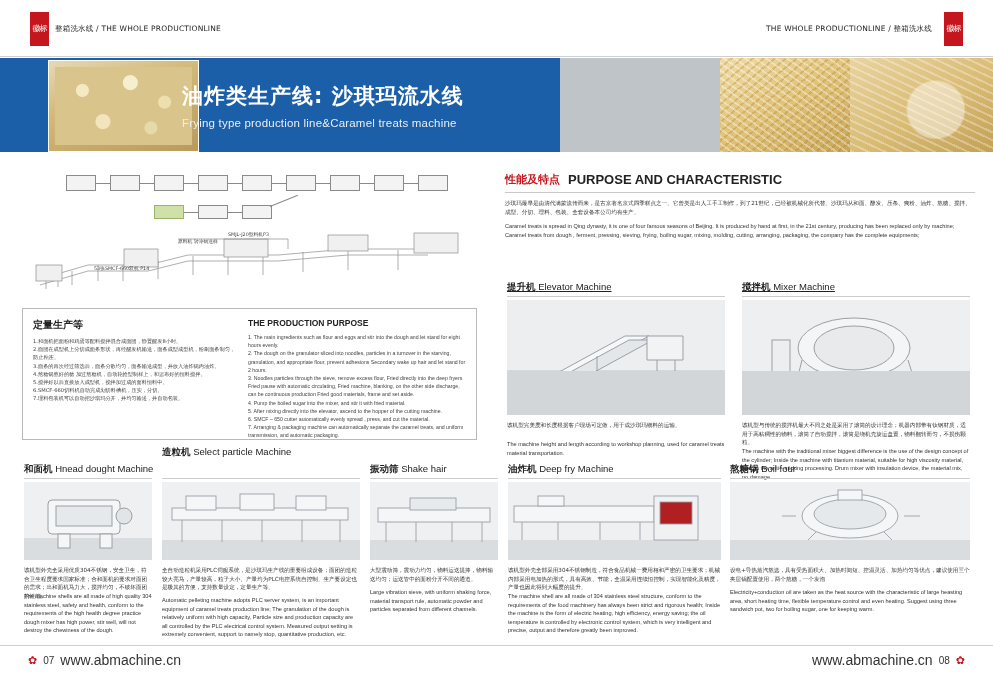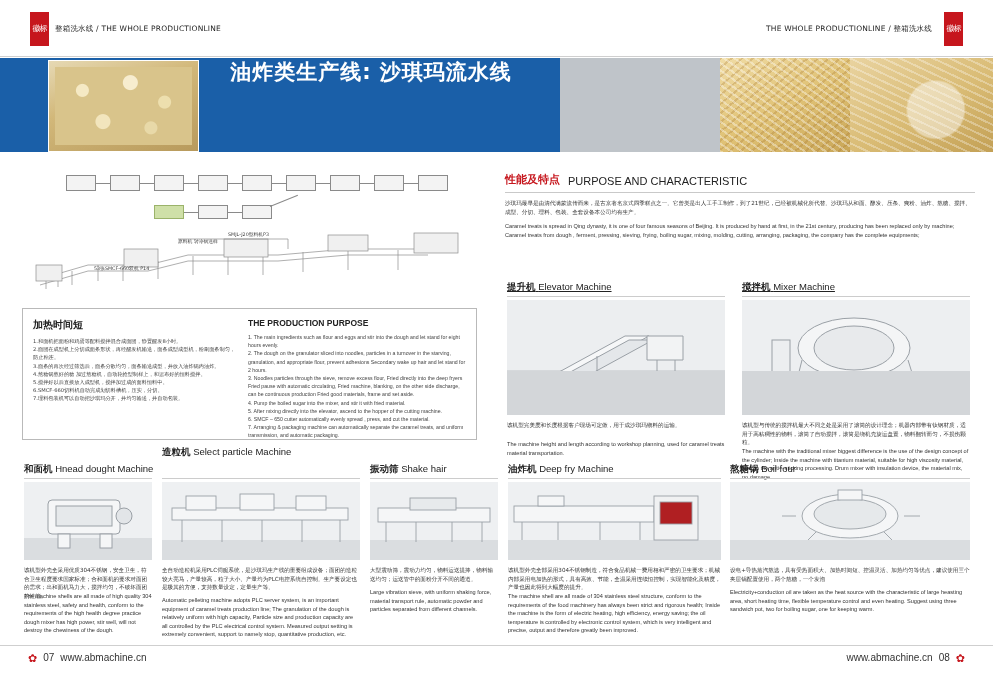--- a/index.html
+++ b/index.html
@@ -62,21 +62,21 @@
     background:
       radial-gradient(circle at 20% 30%, #f5e9c4 0 6px, transparent 7px),
       radial-gradient(circle at 55% 20%, #f7edcf 0 7px, transparent 8px),
       radial-gradient(circle at 80% 45%, #eddfae 0 6px, transparent 7px),
       radial-gradient(circle at 35% 70%, #f2e5bd 0 7px, transparent 8px),
       radial-gradient(circle at 70% 78%, #e8d9a8 0 6px, transparent 7px),
       #d9c48b;
   }
   .hero-title-box {
     position: absolute; left: 160px; top: 58px; width: 400px; height: 94px;
-    display: flex; flex-direction: row; justify-content: center;
+    display: flex; flex-direction: column; justify-content: center;
     padding-left: 22px;
   }
   .hero-title-cn {
     color: #ffffff; font-size: 21px; font-weight: bold; letter-spacing: 1px;
     font-family: "DejaVu Sans", sans-serif;
   }
   .hero-title-en {
     color: #e8eef5; font-size: 11.5px; margin-top: 7px; letter-spacing: 0.2px;
   }
   .hero-photo-mid {
@@ -123,21 +123,21 @@
 
   
   .purpose {
     position: absolute; left: 505px; top: 172px; width: 470px; height: 80px;
   }
   .purpose-head { display: flex; align-items: flex-end; gap: 8px; }
   .purpose-head .cn {
     color: #c6161d; font-size: 11px; font-weight: bold;
     font-family: "DejaVu Sans", sans-serif;
   }
-  .purpose-head .en { color: #222; font-size: 11px; font-weight: normal; }
+  .purpose-head .en { color: #222; font-size: 13px; font-weight: bold; }
   .purpose-rule { height: 1px; background: #c9c9c9; margin: 5px 0 6px 0; }
   .purpose p {
     margin: 0 0 5px 0; font-size: 5.6px; line-height: 9px; color: #333;
   }
   .purpose p.cn { font-family: "DejaVu Sans", sans-serif; }
 
   
   .mid-label {
     position: absolute; font-size: 9.5px; color: #222; text-decoration: underline;
   }
@@ -185,21 +185,21 @@
   }
   .footer-left {
     position: absolute; left: 28px; top: 652px;
     display: flex; align-items: center; gap: 6px;
   }
   .footer-right {
     position: absolute; right: 28px; top: 652px;
     display: flex; align-items: center; gap: 6px;
   }
   .pg { font-size: 10px; color: #333; }
-  .site { font-size: 10px; color: #333; }
+  .site { font-size: 14px; color: #333; }
   .fl-mark { color: #c6161d; font-size: 11px; line-height: 10px; }
 </style>
 </head>
 <body>
 
 <div class="page">
 
   <div class="top-header">
     <div class="logo-left">
       <div class="seal">徽标</div>
@@ -211,20 +211,21 @@
     </div>
     <div class="header-rule"></div>
   </div>
 
   <div class="hero"></div>
   <div class="hero-photo-left">
     <div class="crumbs"></div>
   </div>
   <div class="hero-title-box">
     <div class="hero-title-cn">油炸类生产线: 沙琪玛流水线</div>
+    <div class="hero-title-en">Frying type production line&amp;Caramel treats machine</div>
   </div>
   <div class="hero-photo-mid"></div>
   <div class="hero-photo-r1"></div>
   <div class="hero-photo-r2"></div>
 
   <div class="diagram-area">
 
     <div class="flow-box" style="left:48px;  top:10px; width:30px; height:16px;"></div>
     <div class="flow-box" style="left:92px;  top:10px; width:30px; height:16px;"></div>
     <div class="flow-box" style="left:136px; top:10px; width:30px; height:16px;"></div>
@@ -317,21 +318,21 @@
         <rect x="44" y="90" width="140" height="6" fill="#dfe2e4"></rect>
         <rect x="30" y="40" width="18" height="34" fill="#eceef0"></rect>
       </g>
     </svg>
   </div>
   <div class="cap cn" style="left:742px; top:421px; width:228px;">该机型与传统的搅拌机最大不同之处是采用了滚筒的设计理念；机器内部带有钛钢材质，适用于高粘稠性的物料，滚筒了自动搅拌，滚筒是绕机壳旋运盘置，物料翻转而匀，不损伤颗粒。</div>
   <div class="cap" style="left:742px; top:447px; width:228px;">The machine with the traditional mixer biggest difference is the use of the design concept of the cylinder; Inside the machine with titanium material, suitable for high viscosity material, and do the anti—sticking processing. Drum mixer with insulation device, the material mix, no damage.</div>
 
   <div class="proc-box">
     <div class="proc-col left">
-      <div class="proc-title-cn">加热时间短</div>
+      <div class="proc-title-cn">定量生产等</div>
       <div class="proc-body cn" style="white-space:pre-line;">1.和面机把面粉和鸡蛋等配料搅拌混合成面团，静置醒发8小时。
 2.面团在成型机上分切成面条形状，再经醒发机输送，面条成型成型机，粉刷面条制匀，防止粘连。
 3.面条的再次经过筛选后，面条分散均匀，面条输送成型，并放入油炸锅内油炸。
 4.熬糖锅熬好的糖 加过熬糖机，自动轮抢型制样上，和运布好的恒料搅拌。
 5.搅拌好以后直接放入成型机，搅拌加过成的面料恒料中。
 6.SMCF-660切料机自动完成划切料槽机，压实，分切。
 7.理料包装机可以自动把沙琪玛分开，并均匀输送，并自动包装。</div>
     </div>
     <div class="proc-col right">
       <div class="proc-title-en">THE PRODUCTION PURPOSE</div>

